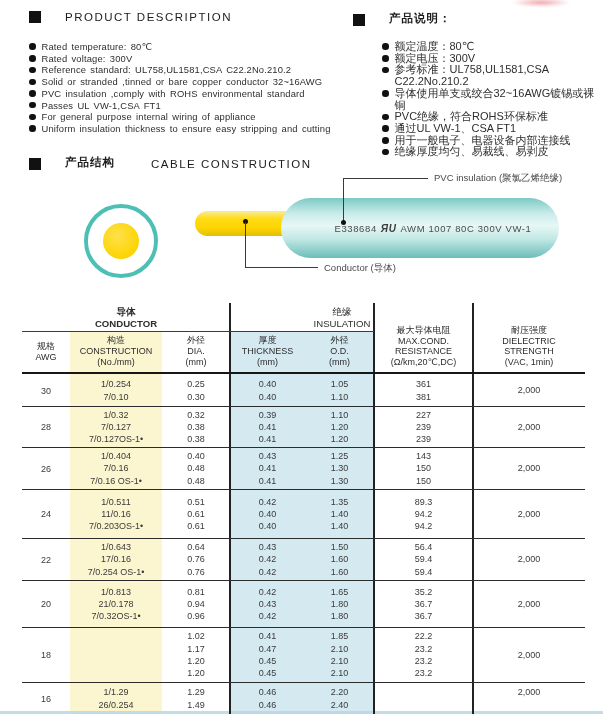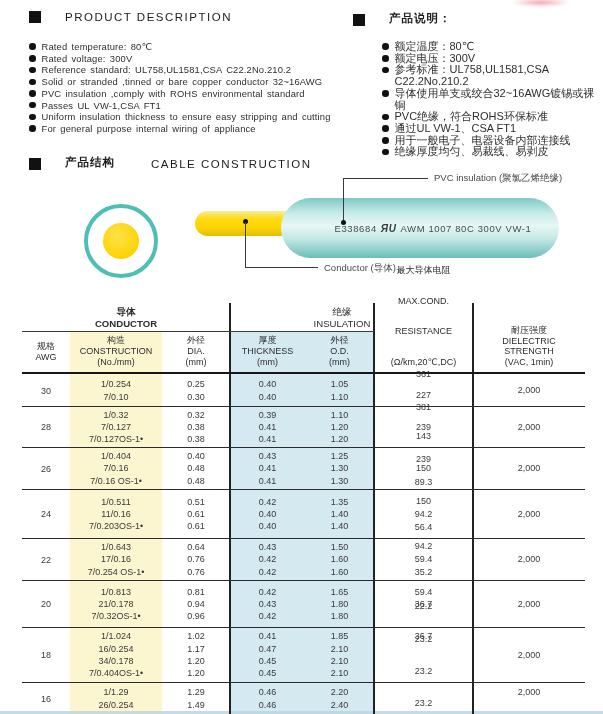--- a/index.html
+++ b/index.html
@@ -57,21 +57,21 @@
   .tgroup{position:relative;border-bottom:1.6px solid #2b2b2b;box-sizing:border-box;}
   .tgroup:last-child{border-bottom:none;}
   .tcol{position:absolute;top:0;bottom:0;display:flex;flex-direction:column;
         justify-content:center;align-items:center;font-size:9px;color:#3a3a3a;}
   .tline{height:12.3px;line-height:12.3px;white-space:nowrap;}
   .c-awg{left:0;width:48px;}
   .c-cons{left:48px;width:92px;}
   .c-dia{left:140px;width:68px;}
   .c-thick{left:208px;width:75px;}
   .c-od{left:283px;width:69px;}
-  .c-res{left:352px;width:99px;gap:20px;}
+  .c-res{left:352px;width:99px;}
   .c-diel{left:451px;width:112px;}
   .tgroup:last-child .c-diel{justify-content:flex-start;padding-top:3px;box-sizing:border-box;}
 
   .bottom-strip{left:0;top:711px;width:603px;height:3px;background:#b9d6e6;opacity:.85;}
   .logo-smudge{left:512px;top:-2px;width:58px;height:9px;
      background:radial-gradient(ellipse at center,rgba(225,75,85,.5),rgba(225,75,85,0) 72%);
      filter:blur(1px);}
 </style>
 </head>
 <body>
@@ -102,25 +102,25 @@
     <div class="bitem">
       <span class="dot"></span>
       <span>PVC insulation ,comply with ROHS environmental standard</span>
     </div>
     <div class="bitem">
       <span class="dot"></span>
       <span>Passes UL VW-1,CSA FT1</span>
     </div>
     <div class="bitem">
       <span class="dot"></span>
+      <span>For general purpose internal wiring of appliance</span>
+    </div>
+    <div class="bitem">
+      <span class="dot"></span>
       <span>Uniform insulation thickness to ensure easy stripping and cutting</span>
-    </div>
-    <div class="bitem">
-      <span class="dot"></span>
-      <span>For general purpose internal wiring of appliance</span>
     </div>
   </div>
 
 <div class="abs sec-hdr" style="left:353px;top:11px;">
   <span class="sq"></span>
   <span class="sec-title-zh">产品说明：</span>
 </div>
 <div class="abs blist blist-zh" style="left:353px;top:41px;width:245px;" id="list-zh">
     <div class="bitem">
       <span class="dot"></span>
@@ -417,26 +417,20 @@
           <div class="tline">35.2</div>
           <div class="tline">36.7</div>
           <div class="tline">36.7</div>
         </div>
         <div class="tcol c-diel">
           <div class="tline">2,000</div>
         </div>
       </div>
       <div class="tgroup" style="height: 55px;">
         <div class="tcol c-awg">18</div>
-        <div class="tcol c-cons">
-          <div class="tline">1/1.024</div>
-          <div class="tline">16/0.254</div>
-          <div class="tline">34/0.178</div>
-          <div class="tline">7/0.404OS-1•</div>
-        </div>
         <div class="tcol c-dia">
           <div class="tline">1.02</div>
           <div class="tline">1.17</div>
           <div class="tline">1.20</div>
           <div class="tline">1.20</div>
         </div>
         <div class="tcol c-thick">
           <div class="tline">0.41</div>
           <div class="tline">0.47</div>
           <div class="tline">0.45</div>

